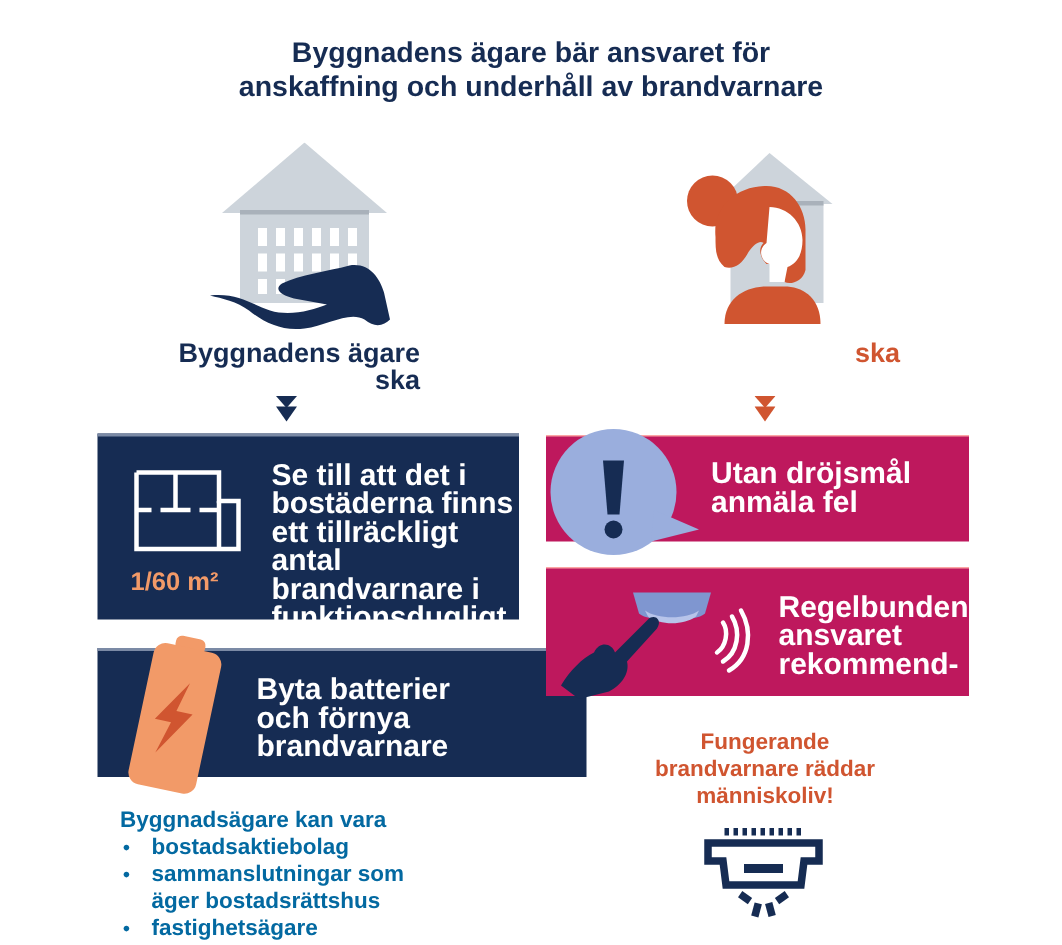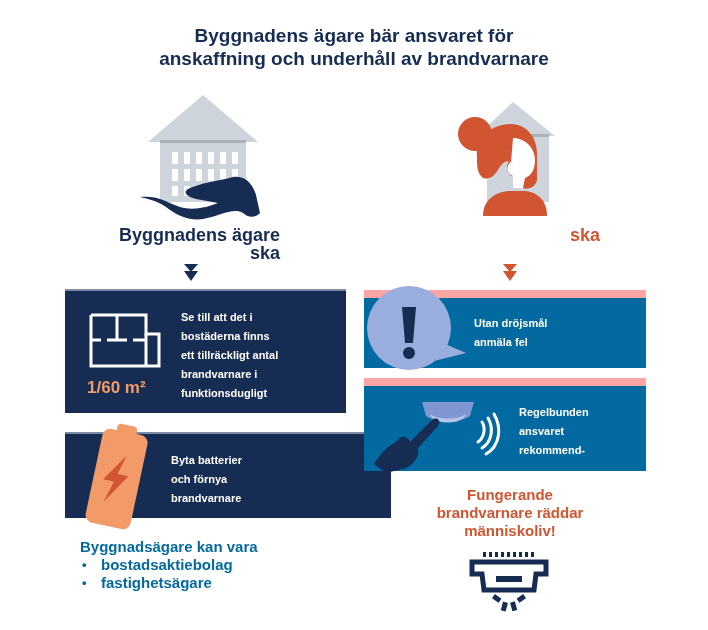--- a/index.html
+++ b/index.html
@@ -5,22 +5,22 @@
   html, body { margin:0; padding:0; }
   body { width:708px; height:630px; background:#ffffff; position:relative; overflow:hidden;
          font-family:"Liberation Sans", "DejaVu Sans", sans-serif; color:#162c53; }
   .abs { position:absolute; }
   .title { left:0; top:24px; width:708px; text-align:center; font-weight:bold; font-size:19px; line-height:23px; color:#162c53; }
   .col-label { font-weight:bold; font-size:18px; line-height:18px; text-align:right; }
   .navy { color:#162c53; }
   .orange { color:#d05530; }
   .box { position:absolute; }
   .box-navy { background:#162c53; border-top:2px solid #7b8aa5; }
-  .box-orange { background:#0369a1; border-top:8px solid #fca5a5; }
-  .box-text { position:absolute; color:#ffffff; font-weight:bold; font-size:11px; line-height:19px; }
+  .box-orange { background:#be185d; border-top:1px solid #fca5a5; }
+  .box-text { position:absolute; color:#ffffff; font-weight:bold; font-size:20px; line-height:19px; }
   .owners { left:80px; top:538px; font-weight:bold; font-size:15px; line-height:18px; color:#0369a1; }
   .owners ul { margin:0; padding:0; list-style:none; }
   .owners li { position:relative; padding-left:21px; }
   .owners li::before { content:"•"; position:absolute; left:2px; top:0; font-size:13px; }
   .final { left:395px; top:486px; width:230px; text-align:center; font-weight:bold; font-size:15px; line-height:18px; color:#d05530; }
   svg { display:block; }
 </style>
 </head>
 <body>
 
@@ -107,20 +107,24 @@
       <rect x="12" y="9" width="46" height="96" rx="8" fill="#f29a68"></rect>
       <polygon points="40,32 22,60 33,60 27,82 46,52 35,52" fill="#d05530"></polygon>
     </g>
   </svg>
 </div>
 
 <div class="abs owners">
   <div>Byggnadsägare kan vara</div>
   <ul>
     <li><span>bostadsaktiebolag</span></li>
+    <li>
+      <div>sammanslutningar som</div>
+      <div>äger bostadsrättshus</div>
+    </li>
     <li><span>fastighetsägare</span></li>
   </ul>
 </div>
 
 <div class="abs" style="left:455px;top:98px;width:105px;height:118px;">
   <svg width="105" height="118" viewBox="0 0 105 118">
     <polygon points="22,38 58,4 100,38" fill="#cdd4db"></polygon>
     <rect x="32" y="36" width="62" height="68" fill="#cdd4db"></rect>
     <rect x="32" y="36" width="62" height="3" fill="#a9b1ba"></rect>
 

